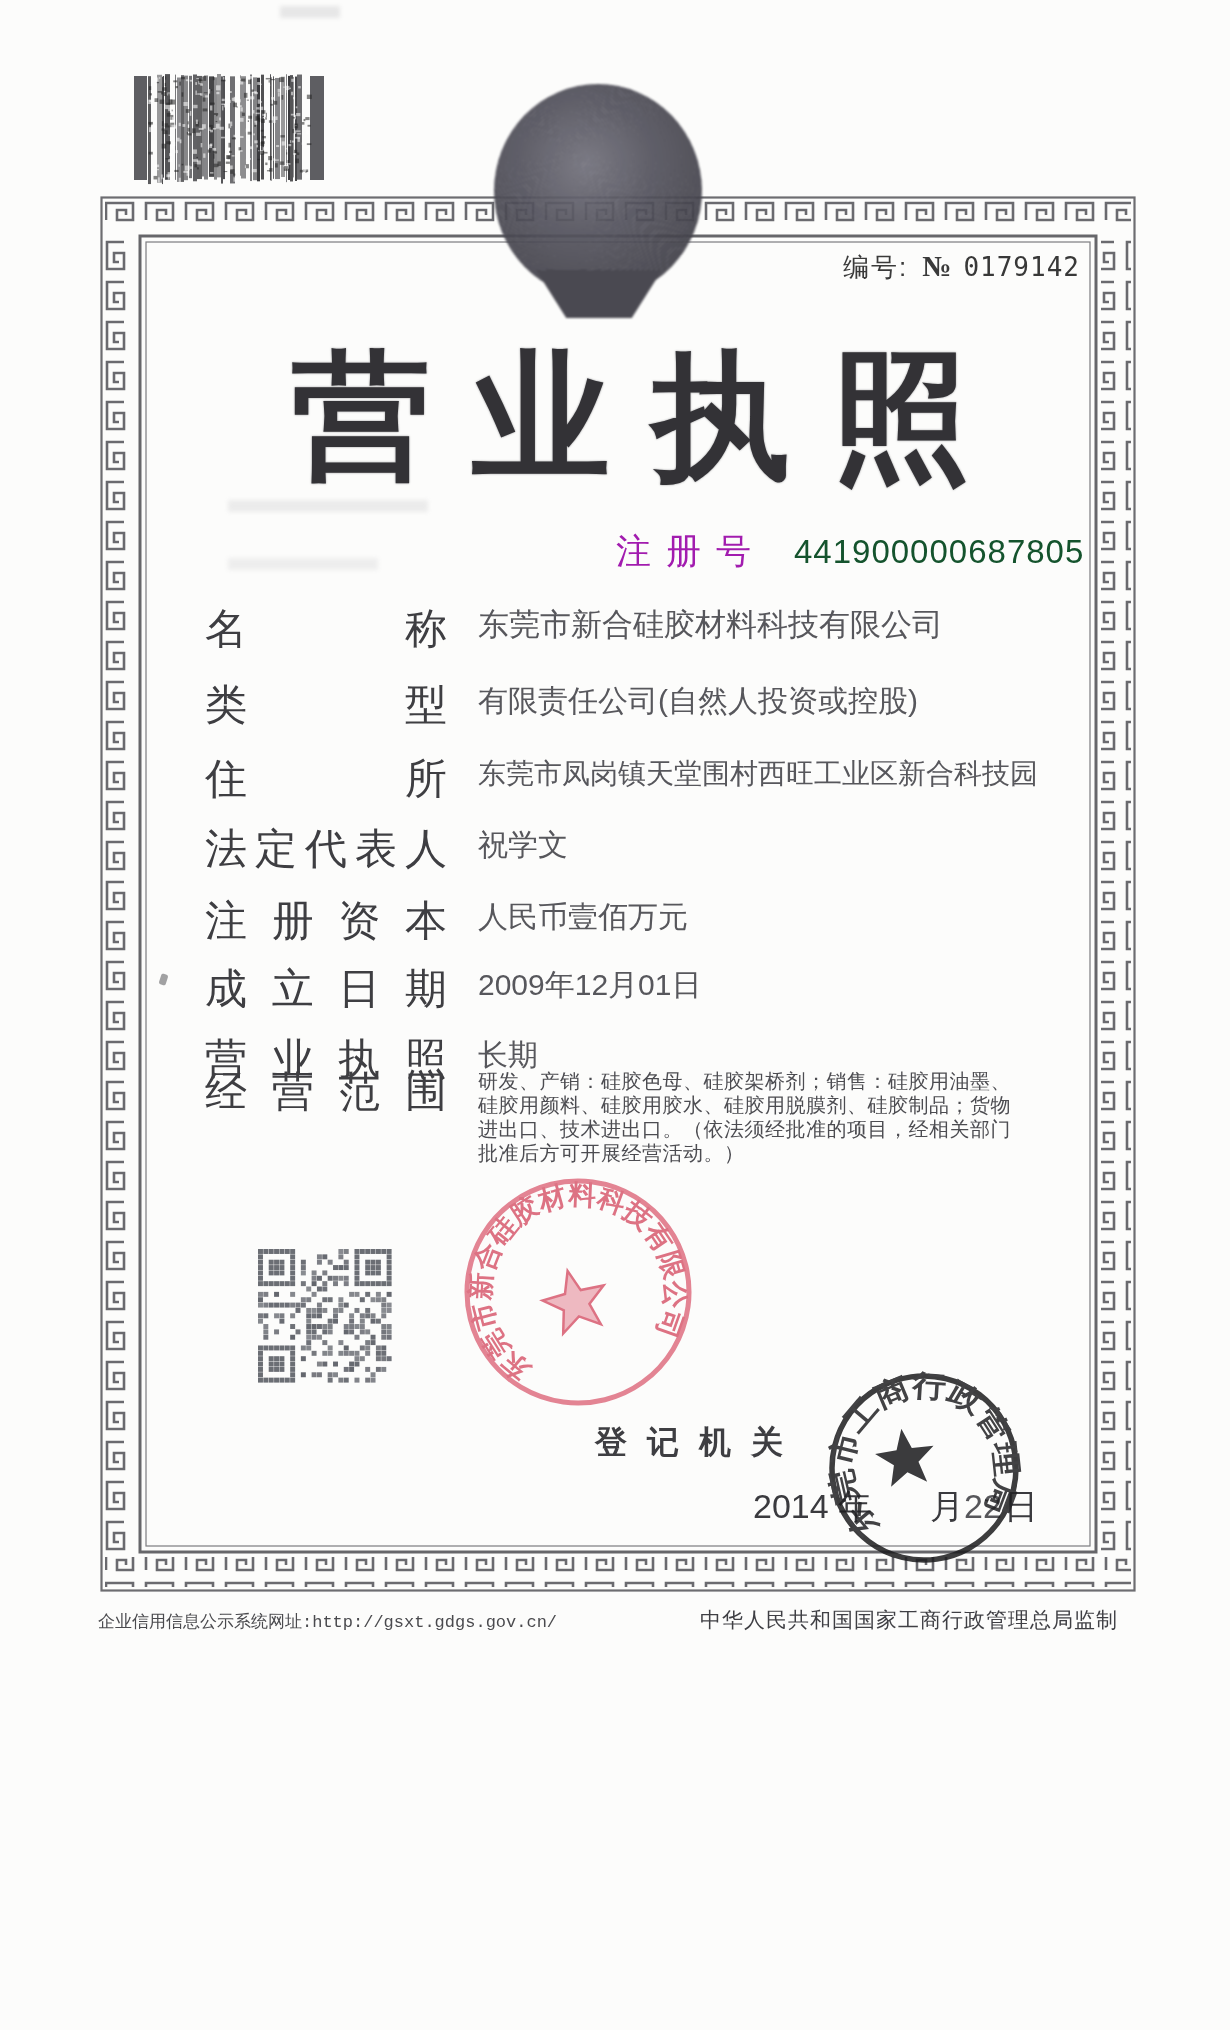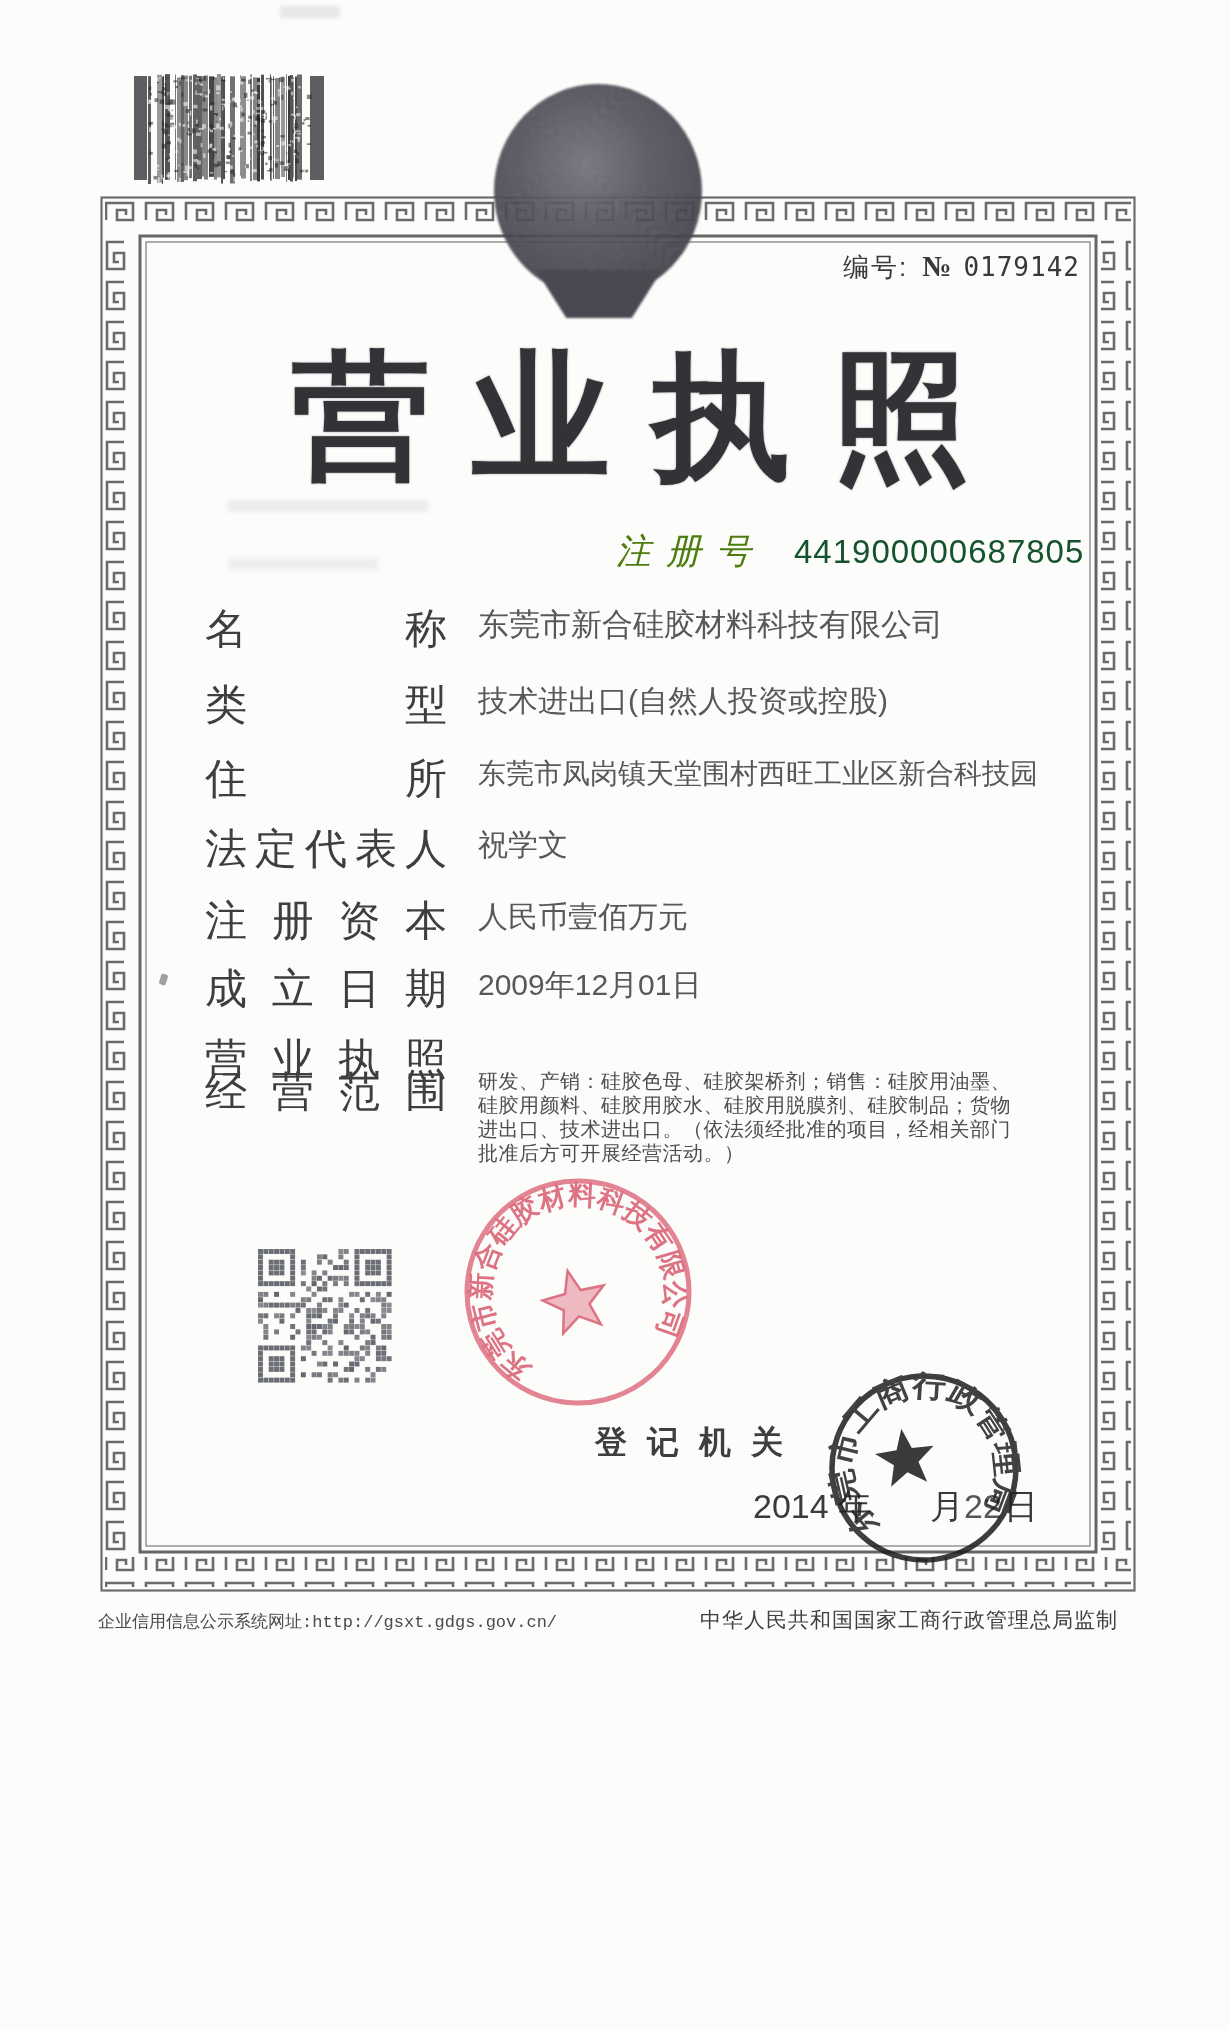--- a/index.html
+++ b/index.html
@@ -27,21 +27,21 @@
   }
   .serial{position:absolute;left:843px;top:250px;z-index:5;font-size:26px;letter-spacing:2px;color:#3a3a3a;}
   .serial .no-mark{font-family:"Liberation Serif",serif;font-weight:bold;font-size:29px;margin:0 10px 0 14px;}
   .serial .serial-digits{font-family:"DejaVu Sans Mono",monospace;font-size:26px;letter-spacing:1px;color:#383838;text-align:right;}
   .title{
     position:absolute;left:285px;top:318px;width:660px;margin:7px;z-index:5;
     font-size:138px;font-weight:900;letter-spacing:42px;color:#333236;
     text-shadow:0 0 2px rgba(40,40,45,.55);white-space:nowrap;
   }
   .regno{position:absolute;left:616px;top:528px;z-index:5;display:flex;align-items:baseline;}
-  .regno-label{font-size:35px;letter-spacing:15px;color:#4d7c0f;font-weight:500;font-style:italic;}
+  .regno-label{font-size:35px;letter-spacing:15px;color:#a21caf;font-weight:500;}
   .regno-value{font-size:33px;margin-left:28px;color:#14532d;letter-spacing:1px;}
   .row{position:absolute;left:205px;display:flex;align-items:flex-start;z-index:5;}
   .row-label{
     width:242px;font-size:42px;font-weight:550;color:#3e3e42;
     text-align:justify;text-align-last:justify;letter-spacing:0;line-height:1.1;
   }
   .row-value{margin-left:31px;font-size:30px;color:#57575c;width:565px;line-height:1.25;}
   .row-value.small{font-size:20px;line-height:24px;width:538px;color:#4c4c51;letter-spacing:.5px;}
   .registry-label{position:absolute;left:595px;top:1421px;z-index:5;font-size:32px;letter-spacing:20px;color:#3e3e42;font-weight:700;white-space:nowrap;}
   .issue-date{position:absolute;left:753px;top:1484px;z-index:5;font-size:34px;color:#3a3a3e;white-space:nowrap;}
@@ -462,40 +462,41 @@
     <span class="regno-label">注册号</span>
     <span class="regno-value">441900000687805</span>
   </div>
 
   <div class="row" style="top:606px">
     <div class="row-label">名称</div>
     <div class="row-value" style="font-size:31px">东莞市新合硅胶材料科技有限公司</div>
   </div>
   <div class="row" style="top:682px">
     <div class="row-label">类型</div>
-    <div class="row-value">技术进出口(自然人投资或控股)</div>
+    <div class="row-value">有限责任公司(自然人投资或控股)</div>
   </div>
   <div class="row" style="top:756px">
     <div class="row-label">住所</div>
     <div class="row-value" style="font-size:28px">东莞市凤岗镇天堂围村西旺工业区新合科技园</div>
   </div>
   <div class="row" style="top:826px">
     <div class="row-label">法定代表人</div>
     <div class="row-value">祝学文</div>
   </div>
   <div class="row" style="top:898px">
     <div class="row-label">注册资本</div>
     <div class="row-value">人民币壹佰万元</div>
   </div>
   <div class="row" style="top:966px">
     <div class="row-label">成立日期</div>
     <div class="row-value">2009年12月01日</div>
   </div>
   <div class="row" style="top:1036px">
     <div class="row-label">营业执照</div>
+    <div class="row-value">长期</div>
   </div>
   <div class="row" style="top:1069px">
     <div class="row-label">经营范围</div>
     <div class="row-value small">研发、产销：硅胶色母、硅胶架桥剂；销售：硅胶用油墨、硅胶用颜料、硅胶用胶水、硅胶用脱膜剂、硅胶制品；货物进出口、技术进出口。（依法须经批准的项目，经相关部门批准后方可开展经营活动。）</div>
   </div>
 
   <div class="tick"></div>
 
   <svg id="qr" class="qr" width="134" height="134">
       <rect x="0" y="0" width="4.96" height="4.96" fill="#53565e" opacity="0.95"></rect>

